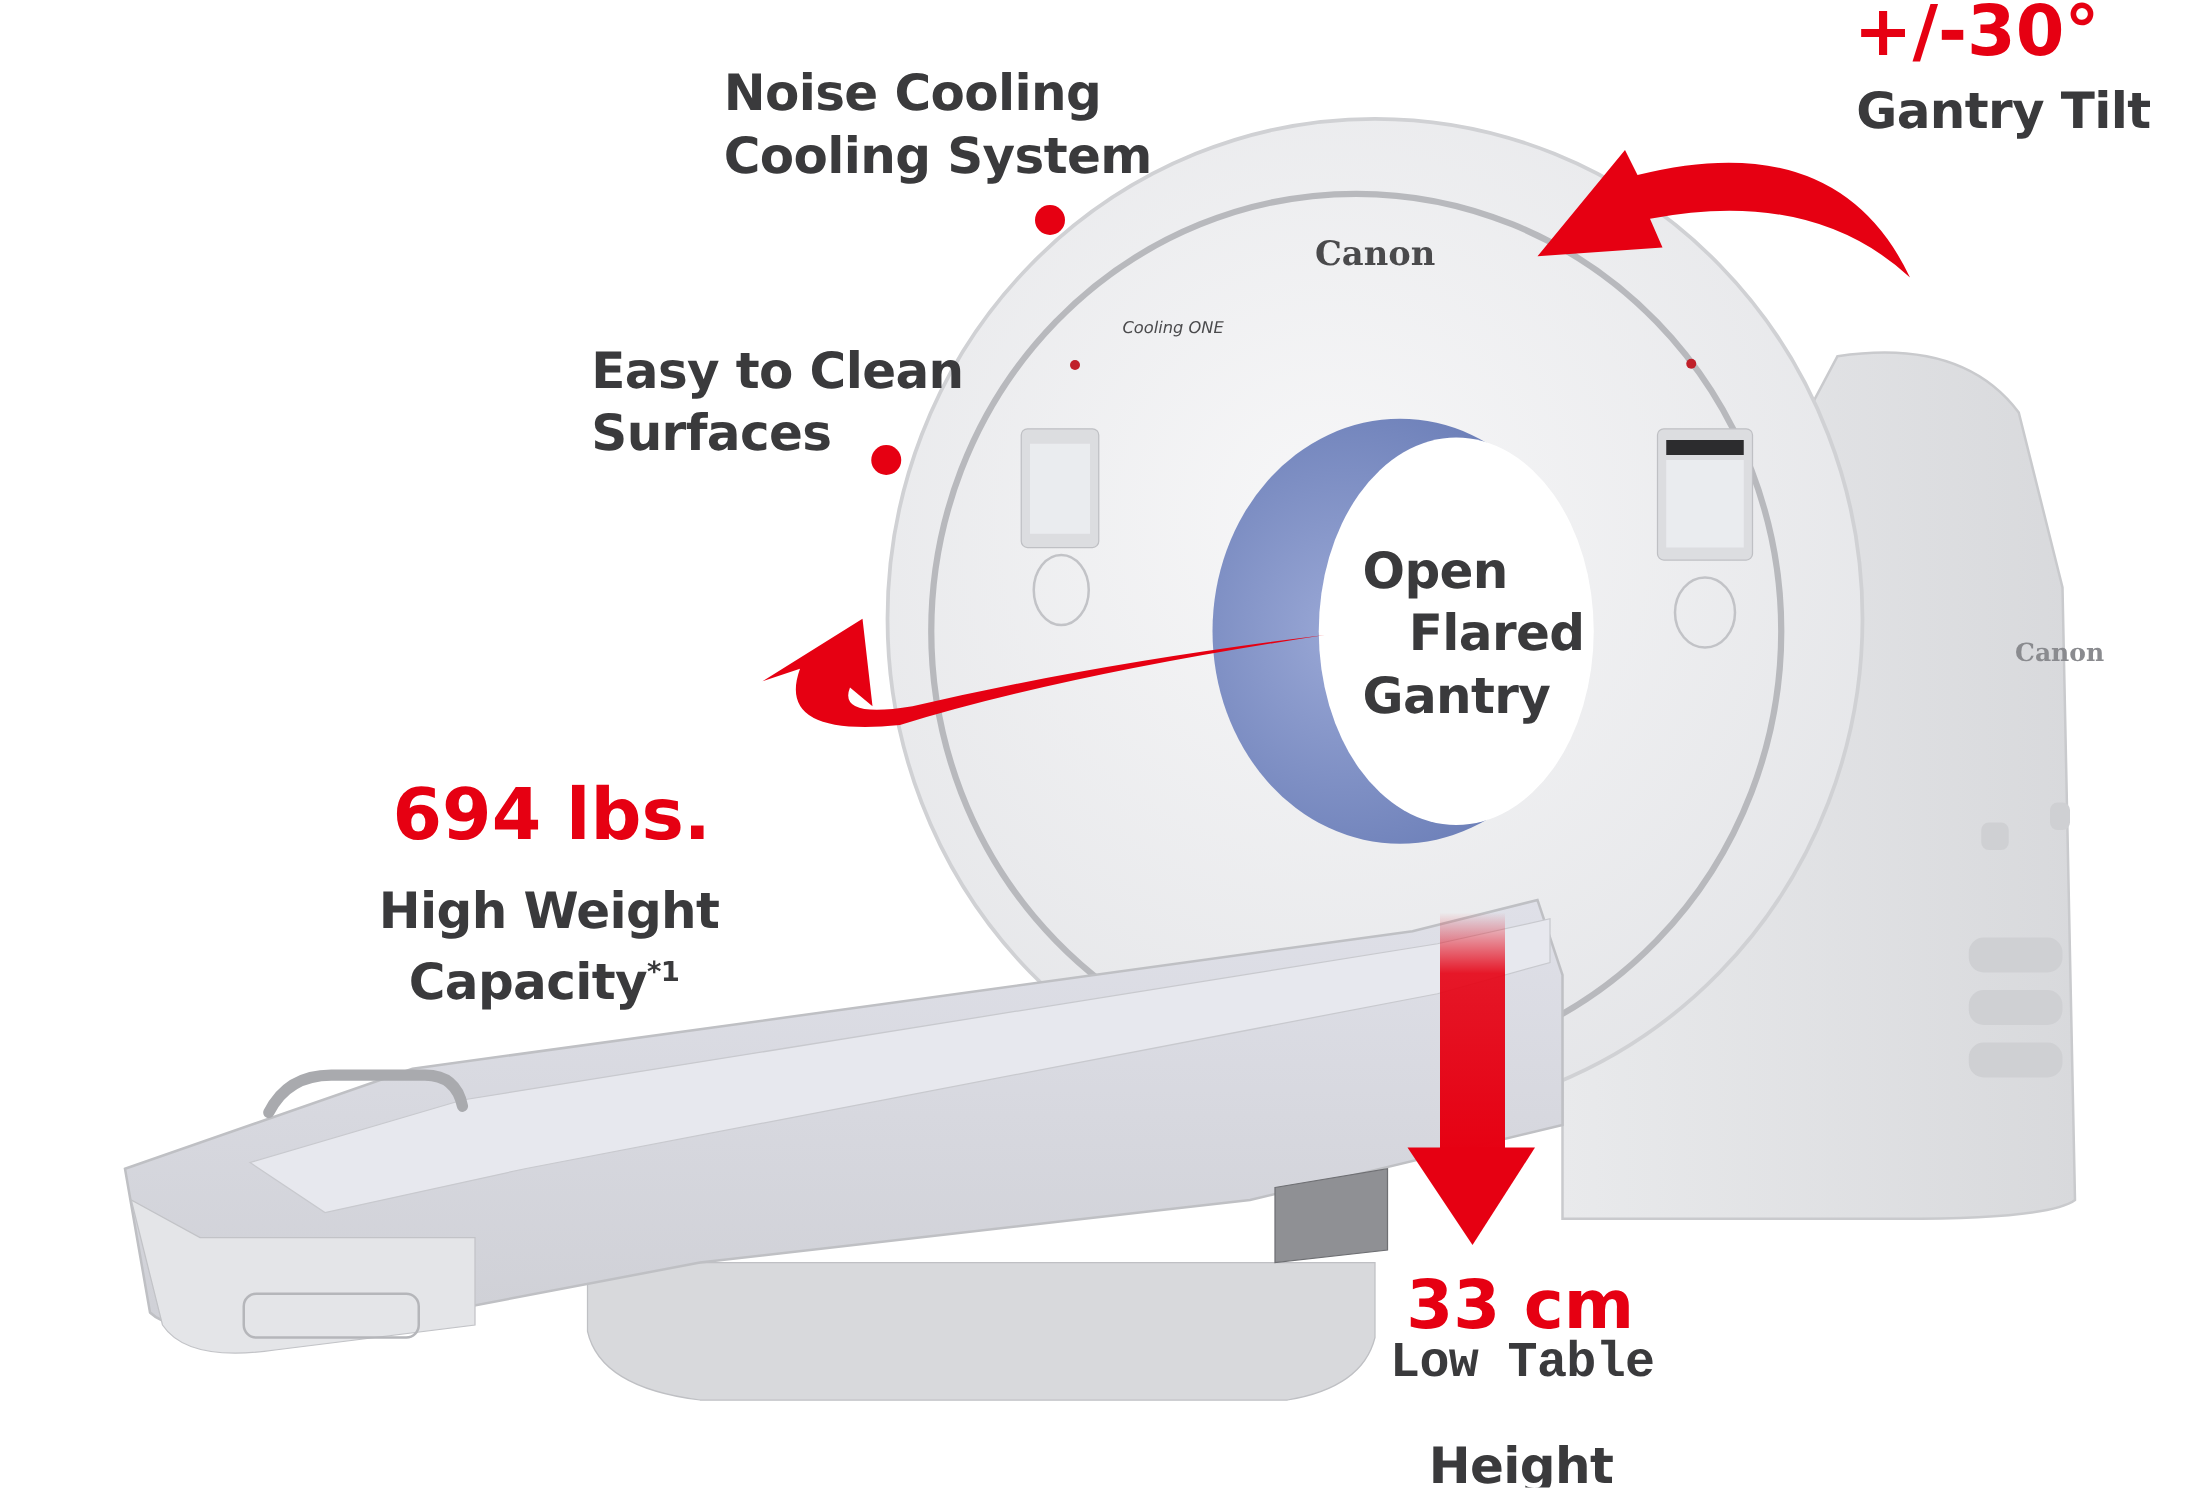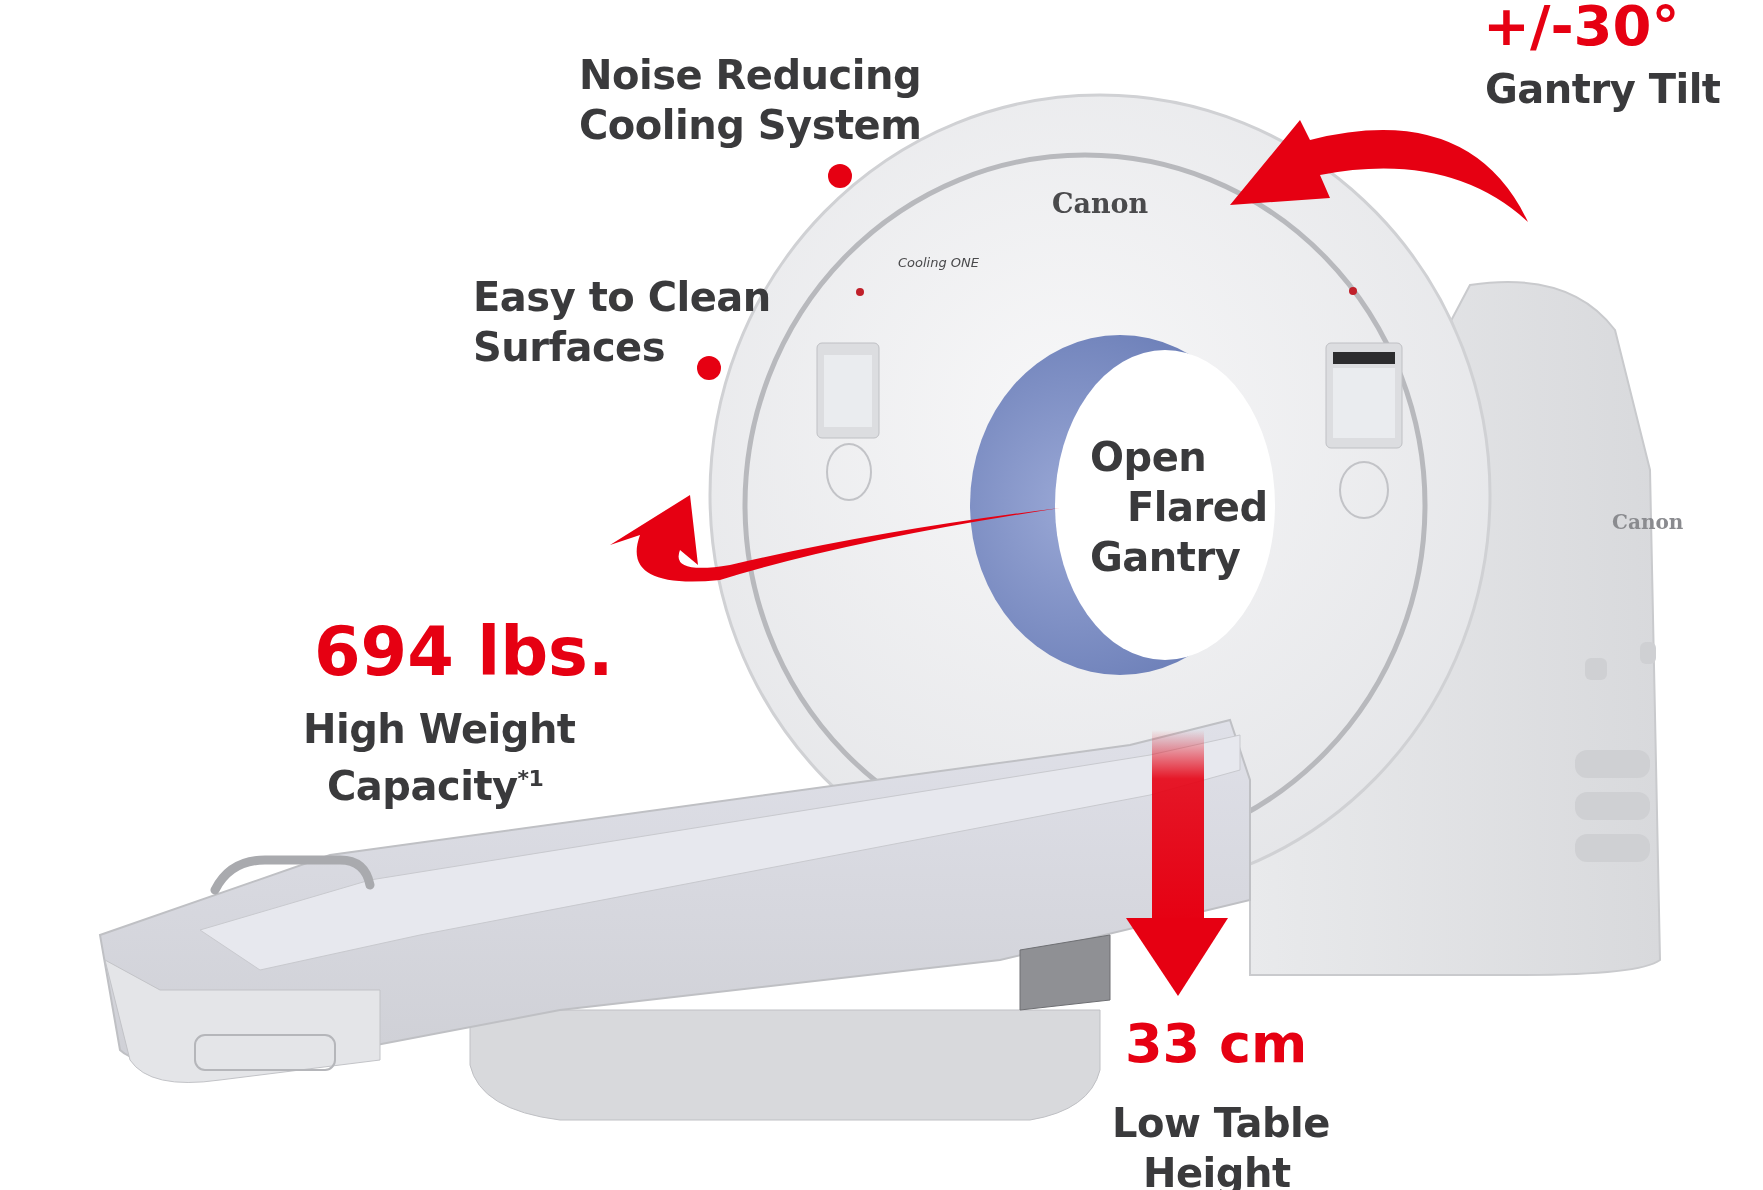--- a/index.html
+++ b/index.html
@@ -91,33 +91,33 @@
   </g>
 </svg>
 
 <div class="abs" style="left:1052px; top:188px; font-family:'DejaVu Serif', serif; font-weight:bold; font-size:27px; color:#4a4a4c;">Canon</div>
 <div class="abs" style="left:898px; top:255px; font-style:italic; font-size:13px; color:#4a4a4c;">Cooling ONE</div>
 <div class="abs" style="left:1612px; top:510px; font-family:'DejaVu Serif', serif; font-weight:bold; font-size:20px; color:#8a8b8f;">Canon</div>
 
 <div class="abs red" style="left:1483px; top:-6px; font-size:56px; line-height:64px;">+/-30°</div>
 <div class="abs lbl" style="left:1485px; top:64px;">Gantry Tilt</div>
 
-<div class="abs lbl" style="left:579px; top:50px;">Noise Reducing</div>
+<div class="abs lbl" style="left:579px; top:50px;">Noise Cooling</div>
 <div class="abs lbl" style="left:579px; top:100px;">Cooling System</div>
 <div class="abs dot" style="left:828px; top:164px;"></div>
 
 <div class="abs lbl" style="left:473px; top:272px;">Easy to Clean</div>
 <div class="abs lbl" style="left:473px; top:322px;">Surfaces</div>
 <div class="abs dot" style="left:697px; top:356px;"></div>
 
 <div class="abs lbl" style="left:1090px; top:432px;">Open</div>
 <div class="abs lbl" style="left:1090px; top:482px;margin-left:37px;">Flared</div>
 <div class="abs lbl" style="left:1090px; top:532px;">Gantry</div>
 
-<div class="abs red" style="left:314px; top:620px; font-size:67px; line-height:64px;">694 lbs.</div>
+<div class="abs red" style="left:314px; top:620px; font-size:57px; line-height:64px;">694 lbs.</div>
 <div class="abs lbl" style="left:303px; top:704px;">High Weight</div>
 <div class="abs lbl" style="left:327px; top:754px;">
   <span>Capacity</span><sup style="font-size:22px;">*1</sup>
 </div>
 
 <div class="abs red" style="left:1125px; top:1012px; font-size:54px; line-height:64px;">33 cm</div>
-<div class="abs lbl" style="left:1112px; top:1098px;">Low Table</div>
+<div class="abs lbl" style="left:1112px; top:1067px;font-family:Liberation Mono, monospace;">Low Table</div>
 <div class="abs lbl" style="left:1143px; top:1148px;">Height</div>
 
 </body></html>

